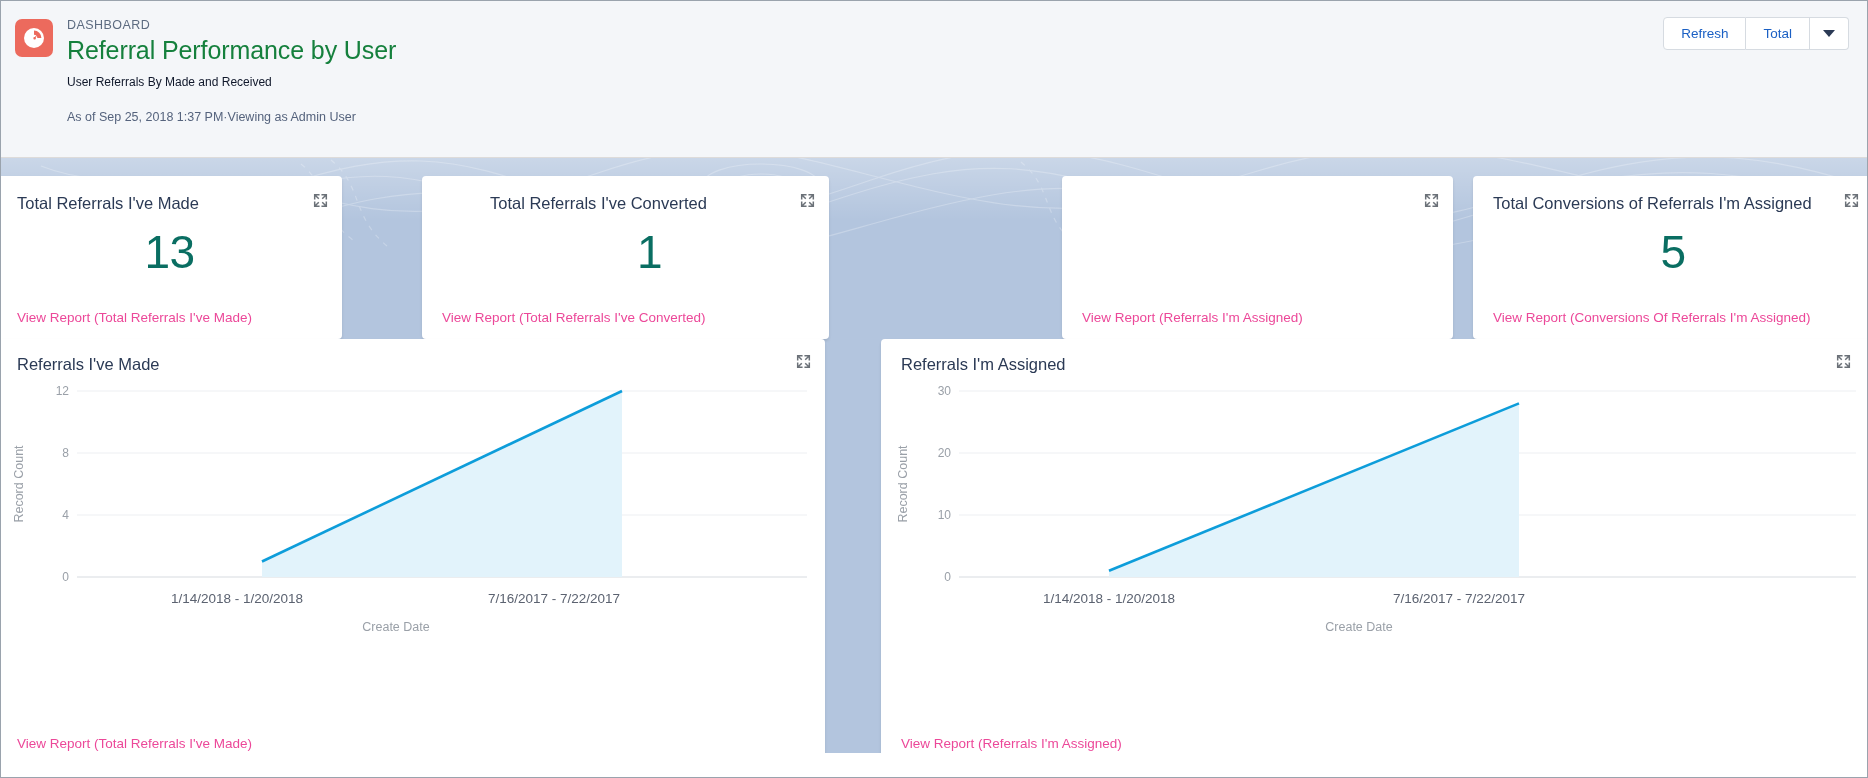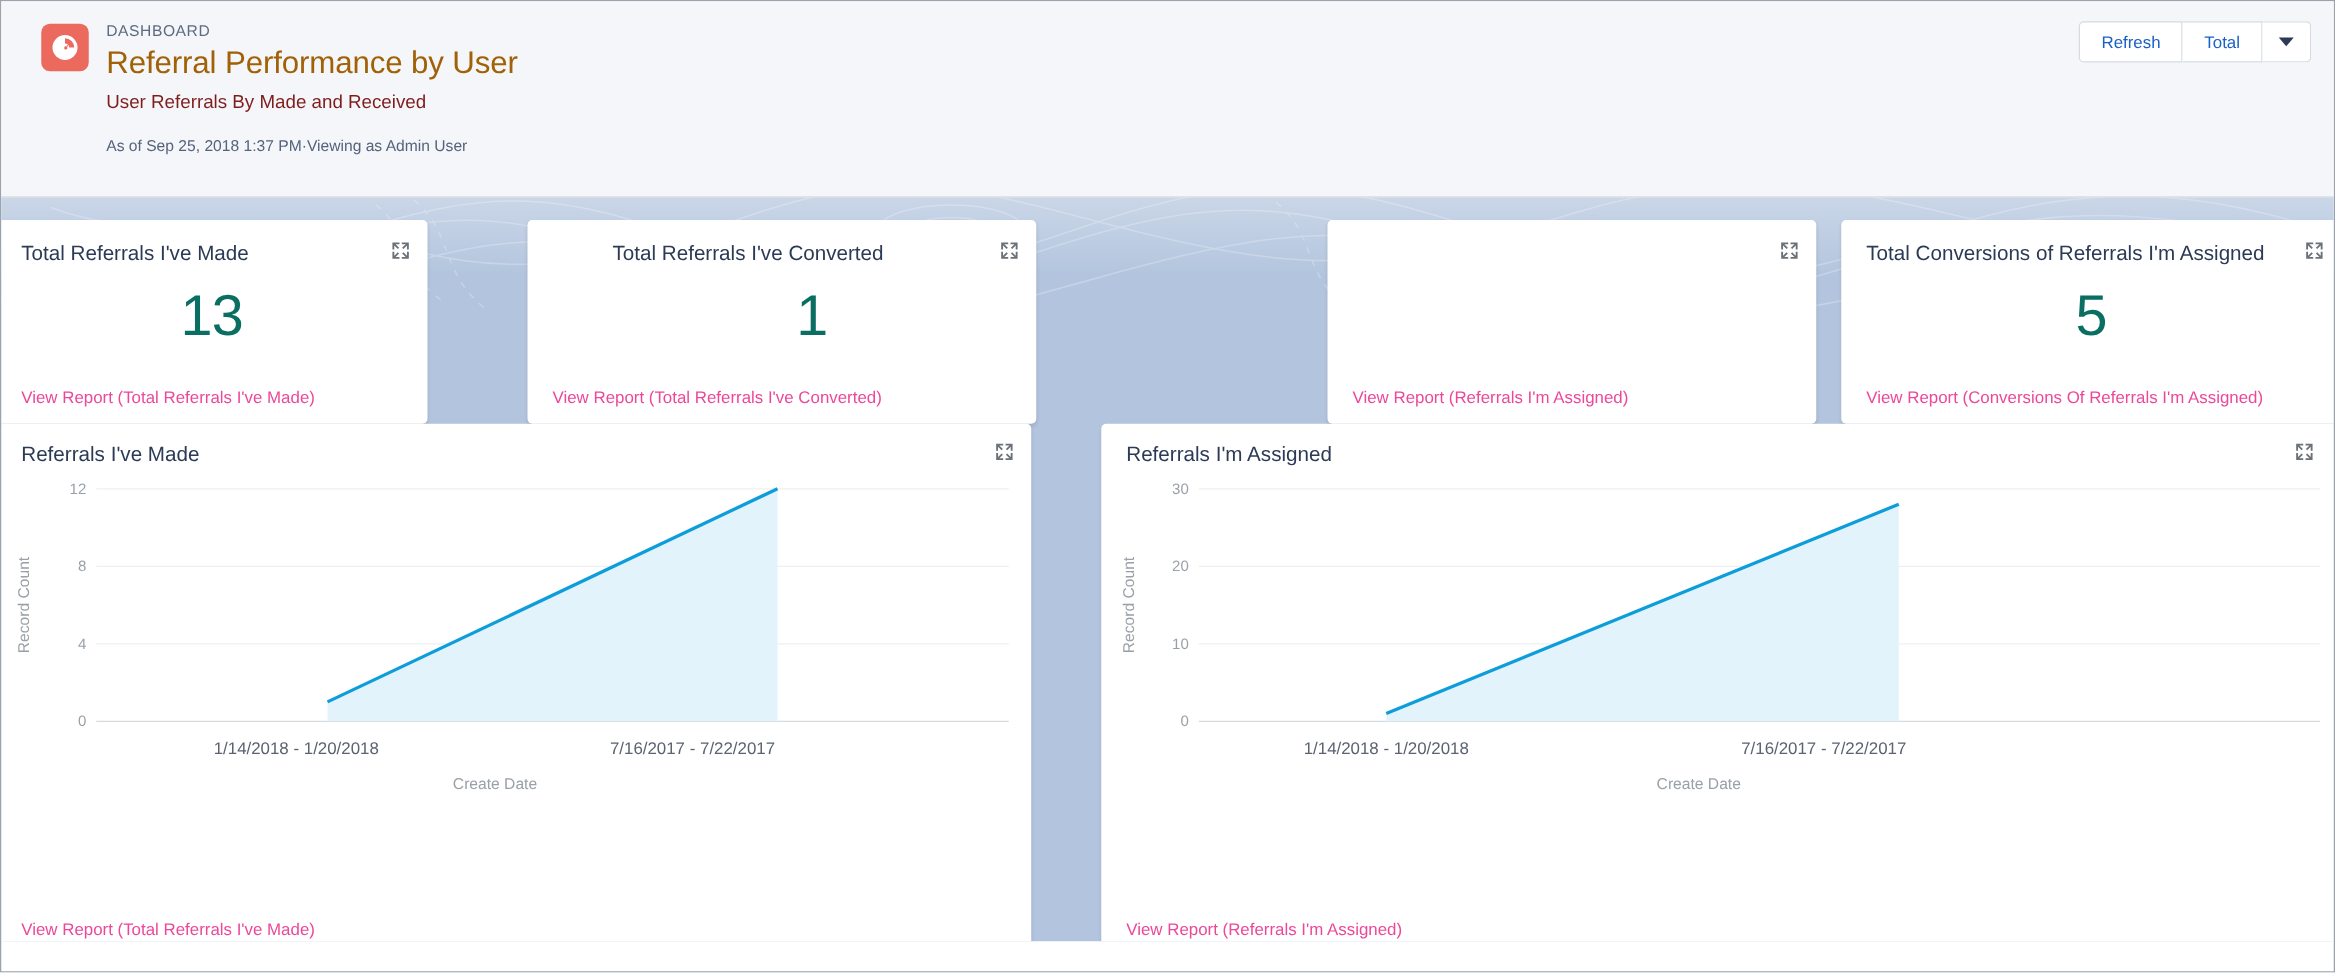--- a/index.html
+++ b/index.html
@@ -20,21 +20,21 @@
     background: #ffffff;
     overflow: hidden;
   }
 
   
   .dash-header {
     position: relative;
     height: 157px;
     background: #f4f6f9;
     border-bottom: 1px solid #dddbda;
-    padding: 14px 22px 0 32px;
+    padding: 14px 22px 0 14px;
   }
   .header-left {
     display: flex;
     align-items: flex-start;
     gap: 14px;
   }
   .dash-icon {
     width: 38px;
     height: 38px;
     border-radius: 7px;
@@ -52,28 +52,28 @@
   .eyebrow {
     font-size: 12.5px;
     letter-spacing: 0.45px;
     color: #5c6b80;
     text-transform: uppercase;
     line-height: 16px;
     margin-bottom: 1px;
   }
   .dash-title {
     font-size: 25px;
-    color: #a16207;
+    color: #15803d;
     line-height: 32px;
     font-weight: 400;
     letter-spacing: -0.1px;
   }
   .dash-subtitle {
-    font-size: 15px;
-    color: #7f1d1d;
+    font-size: 12px;
+    color: #0f172a;
     line-height: 20px;
     margin-top: 6px;
   }
   .dash-meta {
     font-size: 12.5px;
     color: #55637d;
     line-height: 18px;
     margin-top: 16px;
   }
 

